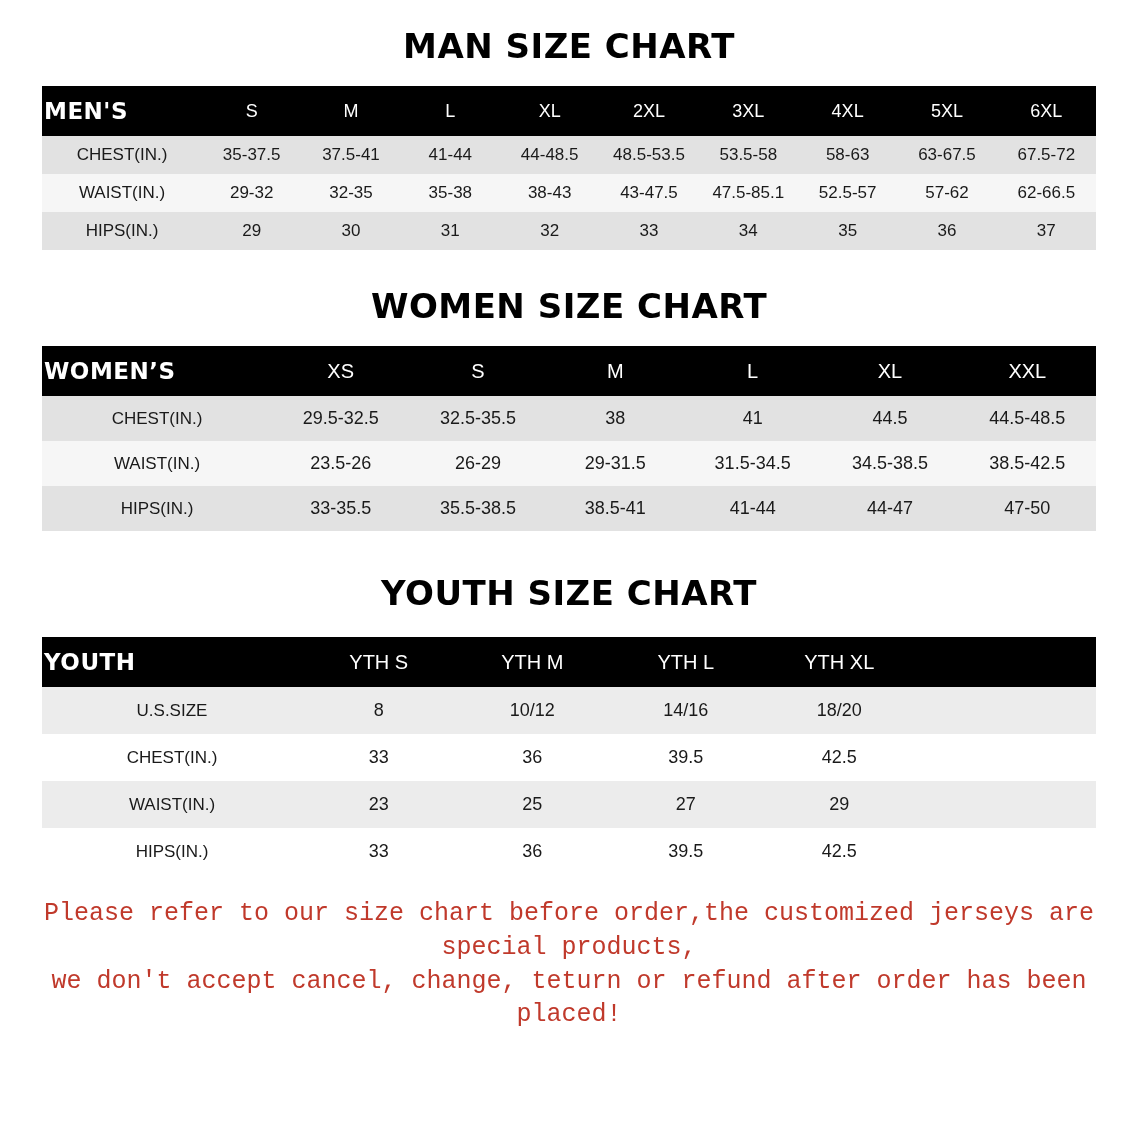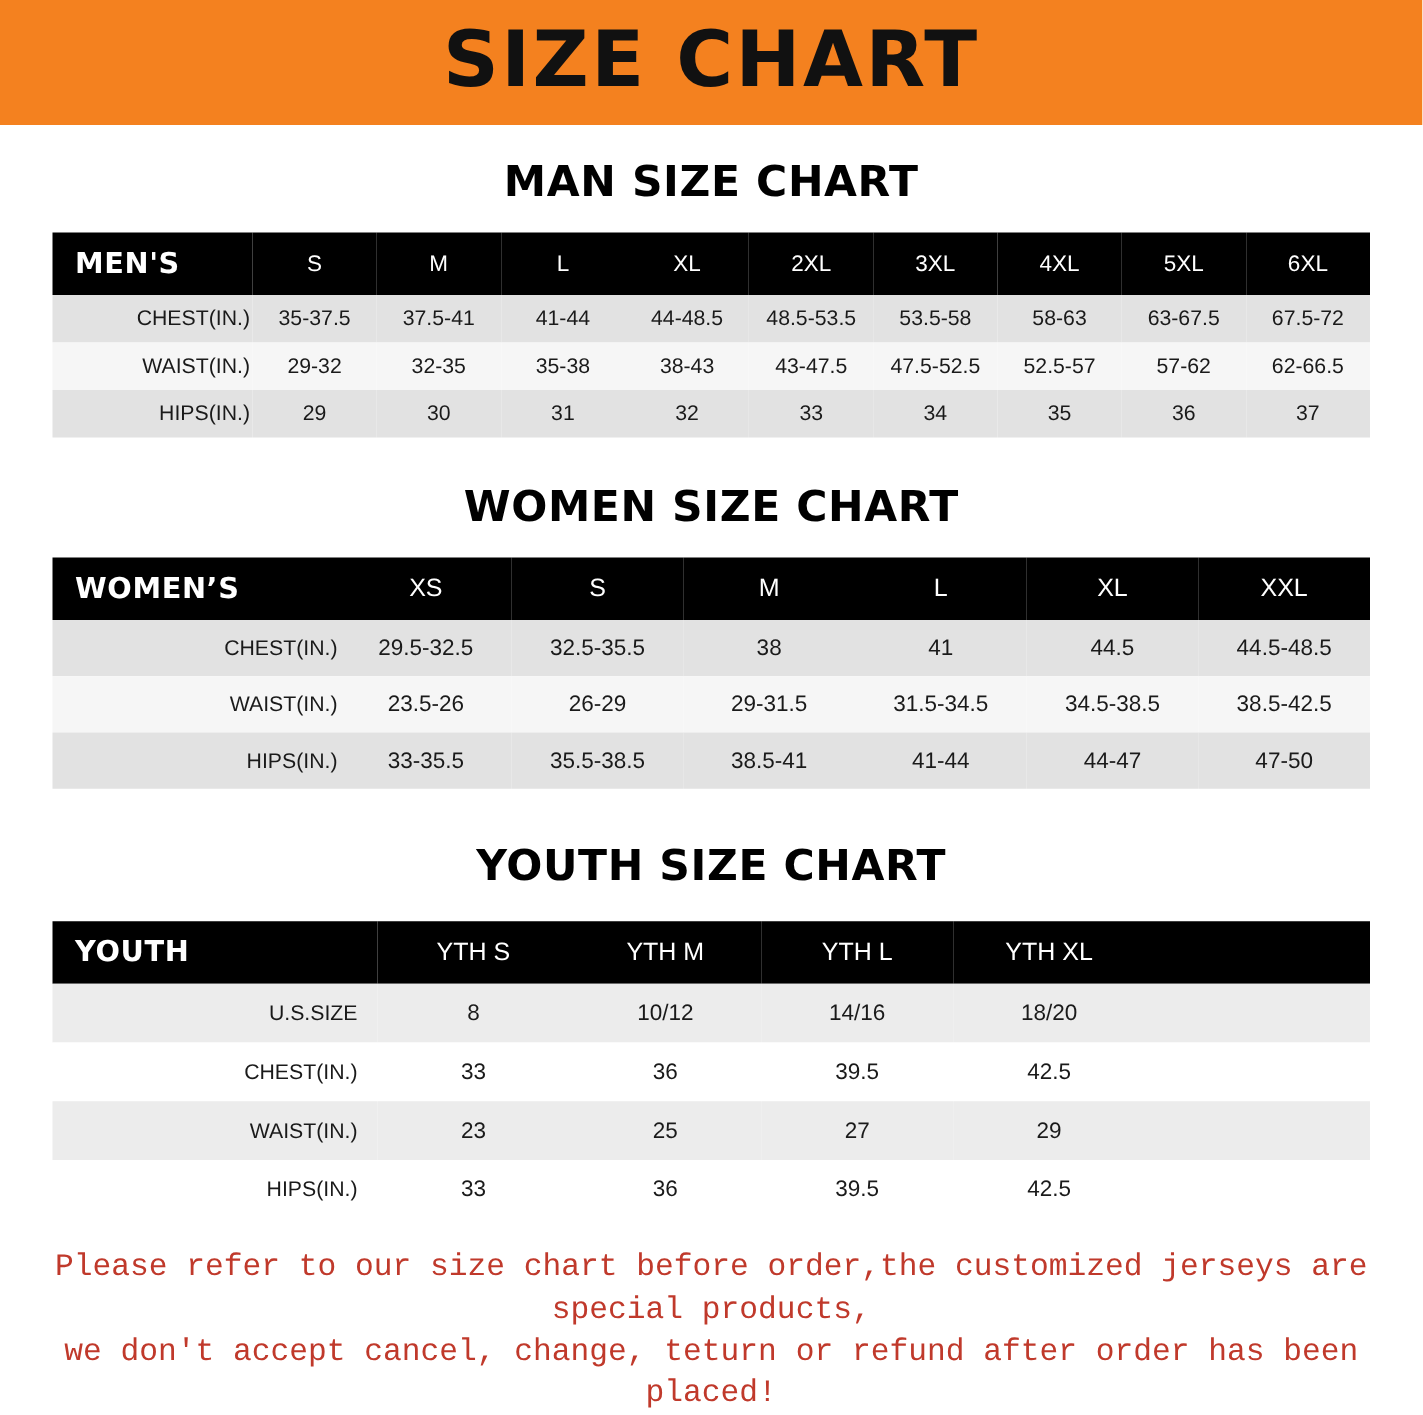--- a/index.html
+++ b/index.html
@@ -72,30 +72,30 @@
     color: #ffffff;
     font-size: 18px;
     font-weight: normal;
     padding: 12px 2px;
   }
   table.size thead th.label {
     font-family: "DejaVu Sans", sans-serif;
     font-weight: bold;
     font-size: 23px;
     text-align: left;
-    padding-left: 18px;
+    padding-left: 2px;
     letter-spacing: 0.5px;
   }
   
   table.size tbody td {
     font-size: 17px;
     padding: 9px 2px;
   }
   table.size tbody td.rowlabel {
-    text-align: right;
+    text-align: center;
     font-size: 17px;
     color: #1a1a1a;
   }
   table.size tbody tr.odd  { background: #e2e2e2; }
   table.size tbody tr.even { background: #f6f6f6; }
 
   
   table.youth tbody tr.odd  { background: #ececec; }
   table.youth tbody tr.even { background: #ffffff; }
   table.youth thead th { font-size: 20px; }
@@ -113,23 +113,20 @@
     font-size: 25px;
     line-height: 1.35;
     text-align: center;
   }
 </style>
 </head>
 <body>
 
 <div class="page">
 
-  <div class="banner">
-    <div class="banner-title">SIZE CHART</div>
-  </div>
 
   <div class="section-title st-man">MAN SIZE CHART</div>
   <div class="tbl-wrap">
     <table class="size men">
       <colgroup>
         <col style="width:160px">
         <col span="9">
       </colgroup>
       <thead>
         <tr>
@@ -158,21 +155,21 @@
           <td>63-67.5</td>
           <td>67.5-72</td>
         </tr>
         <tr class="even">
           <td class="rowlabel">WAIST(IN.)</td>
           <td>29-32</td>
           <td>32-35</td>
           <td>35-38</td>
           <td>38-43</td>
           <td>43-47.5</td>
-          <td>47.5-52.5</td>
+          <td>47.5-85.1</td>
           <td>52.5-57</td>
           <td>57-62</td>
           <td>62-66.5</td>
         </tr>
         <tr class="odd">
           <td class="rowlabel">HIPS(IN.)</td>
           <td>29</td>
           <td>30</td>
           <td>31</td>
           <td>32</td>

